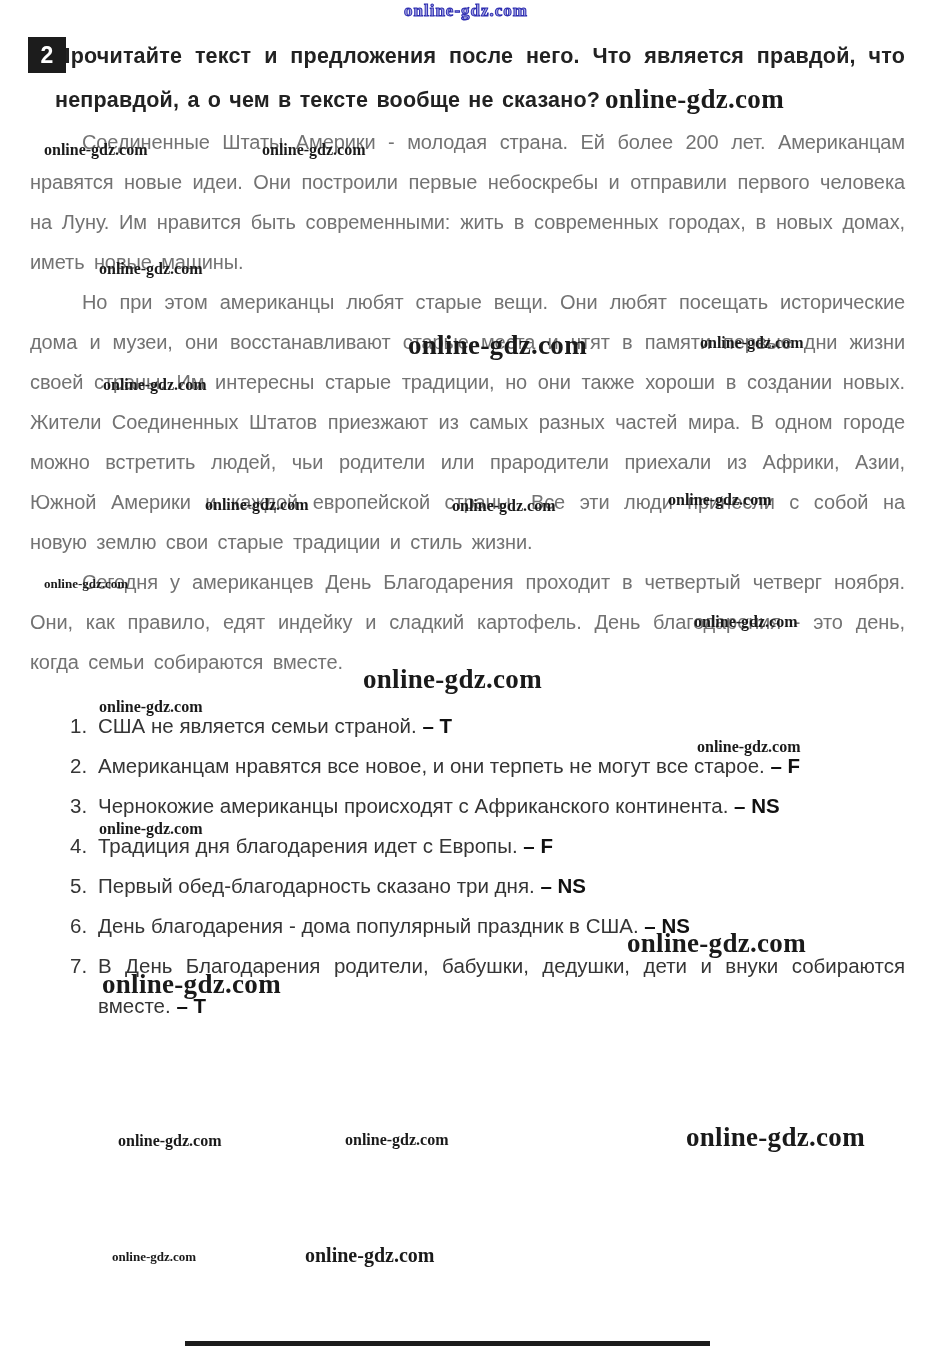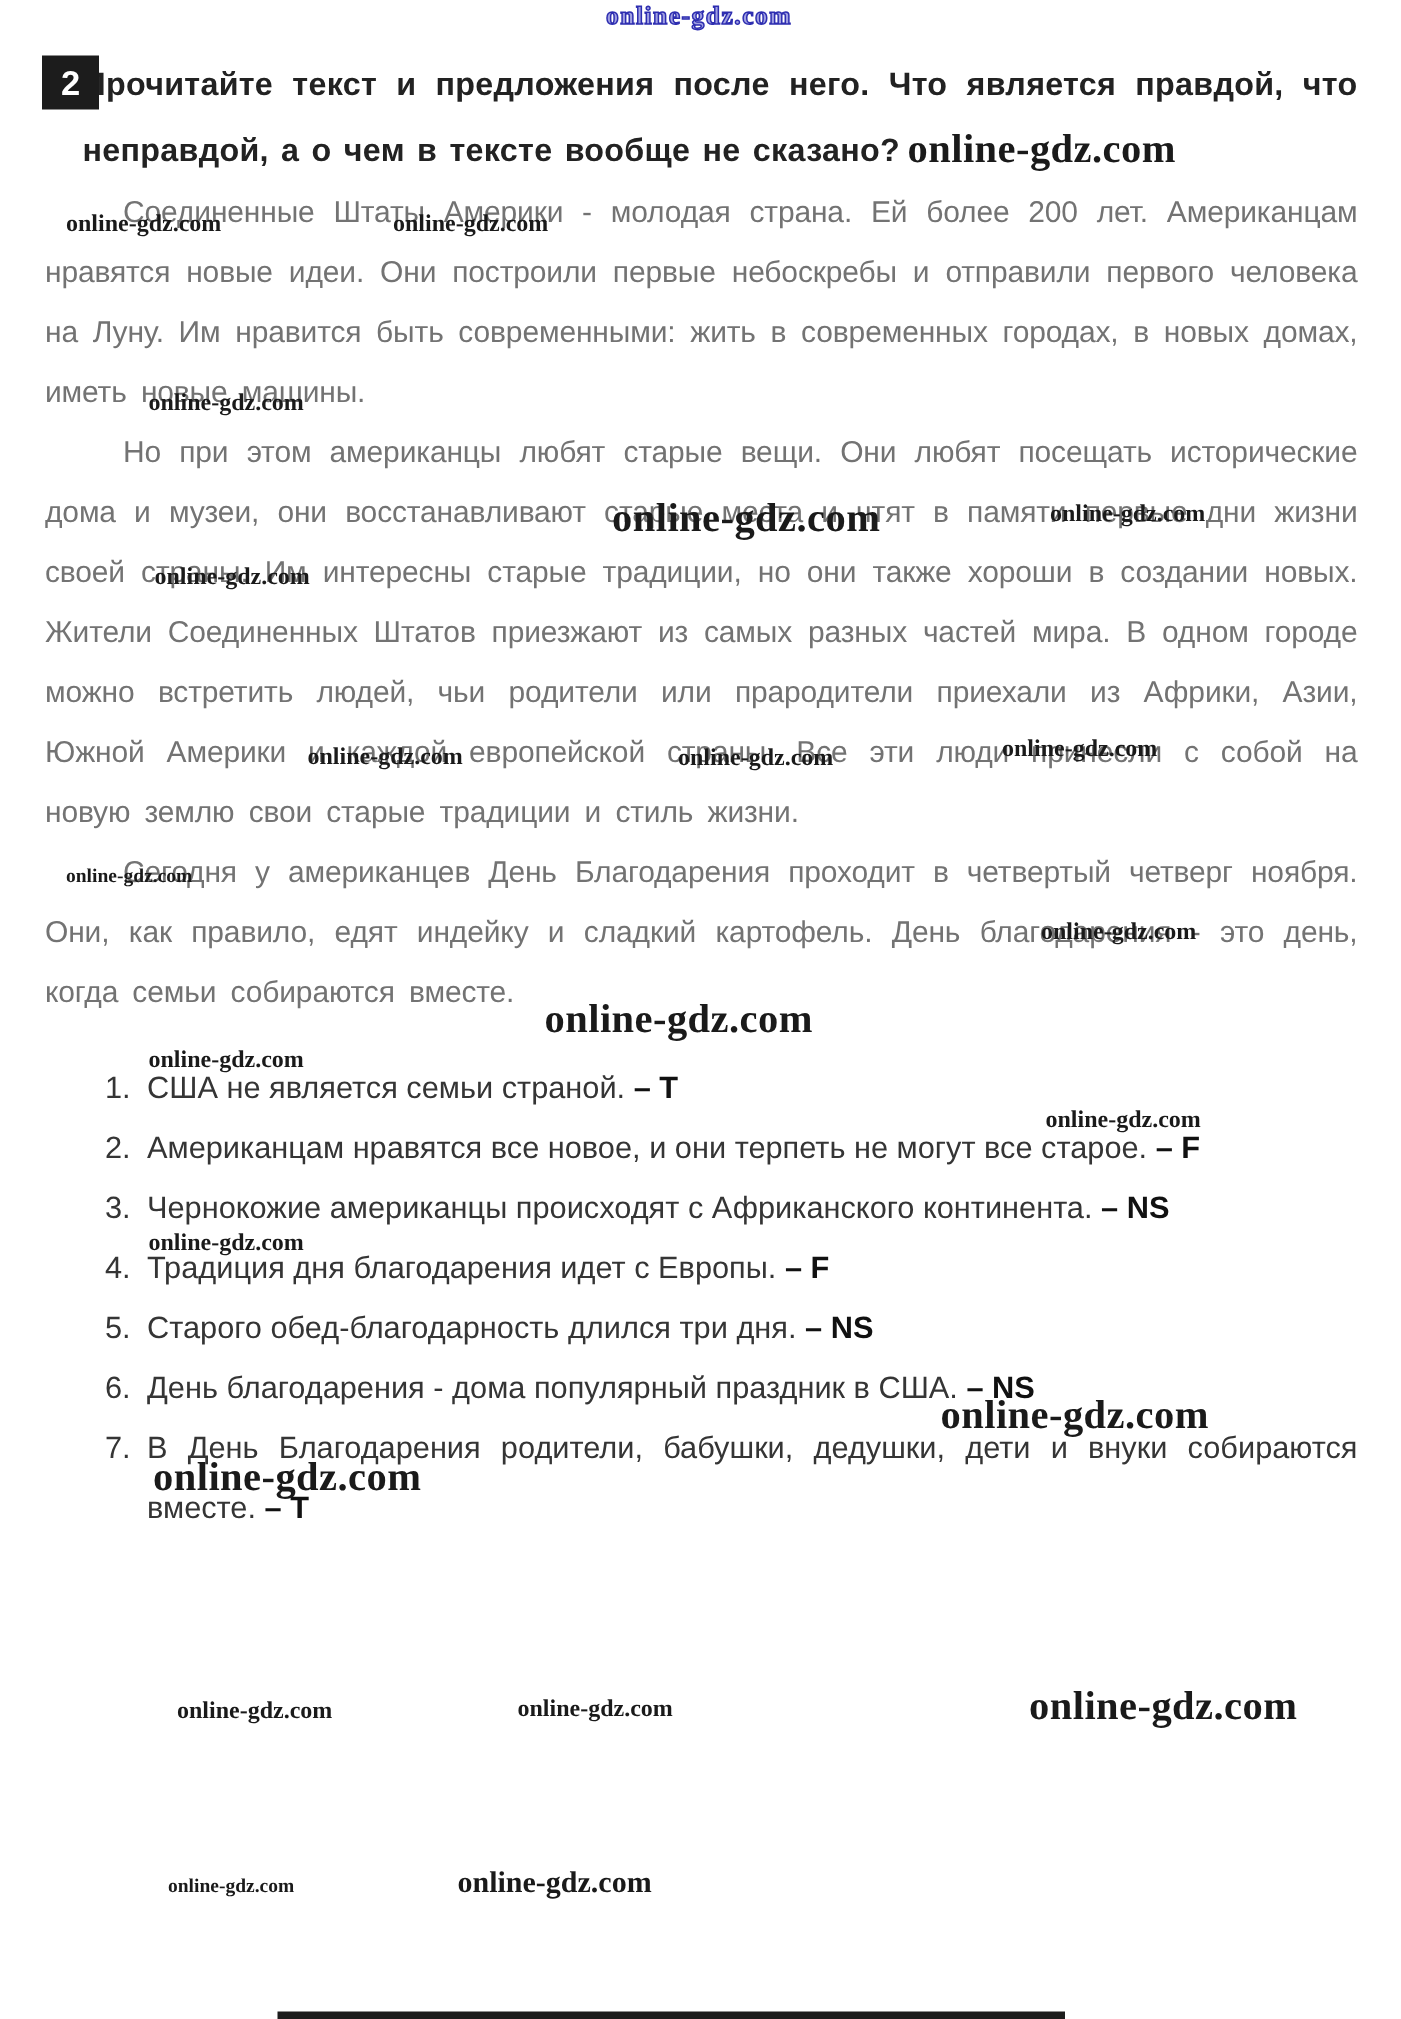--- a/index.html
+++ b/index.html
@@ -123,21 +123,21 @@
     <span class="sbody"><span class="txt">Чернокожие американцы происходят с Африканского континента.</span> <span class="ans">– NS</span></span>
   </div>
 
   <div class="stmt">
     <span class="num">4.</span>
     <span class="sbody"><span class="txt">Традиция дня благодарения идет с Европы.</span> <span class="ans">– F</span></span>
   </div>
 
   <div class="stmt">
     <span class="num">5.</span>
-    <span class="sbody"><span class="txt">Старого обед-благодарность длился три дня.</span> <span class="ans">– NS</span></span>
+    <span class="sbody"><span class="txt">Первый обед-благодарность сказано три дня.</span> <span class="ans">– NS</span></span>
   </div>
 
   <div class="stmt">
     <span class="num">6.</span>
     <span class="sbody"><span class="txt">День благодарения - дома популярный праздник в США.</span> <span class="ans">– NS</span></span>
   </div>
 
   <div class="stmt">
     <span class="num">7.</span>
     <span class="sbody"><span class="txt">В День Благодарения родители, бабушки, дедушки, дети и внуки собираются вместе.</span> <span class="ans">– T</span></span>

